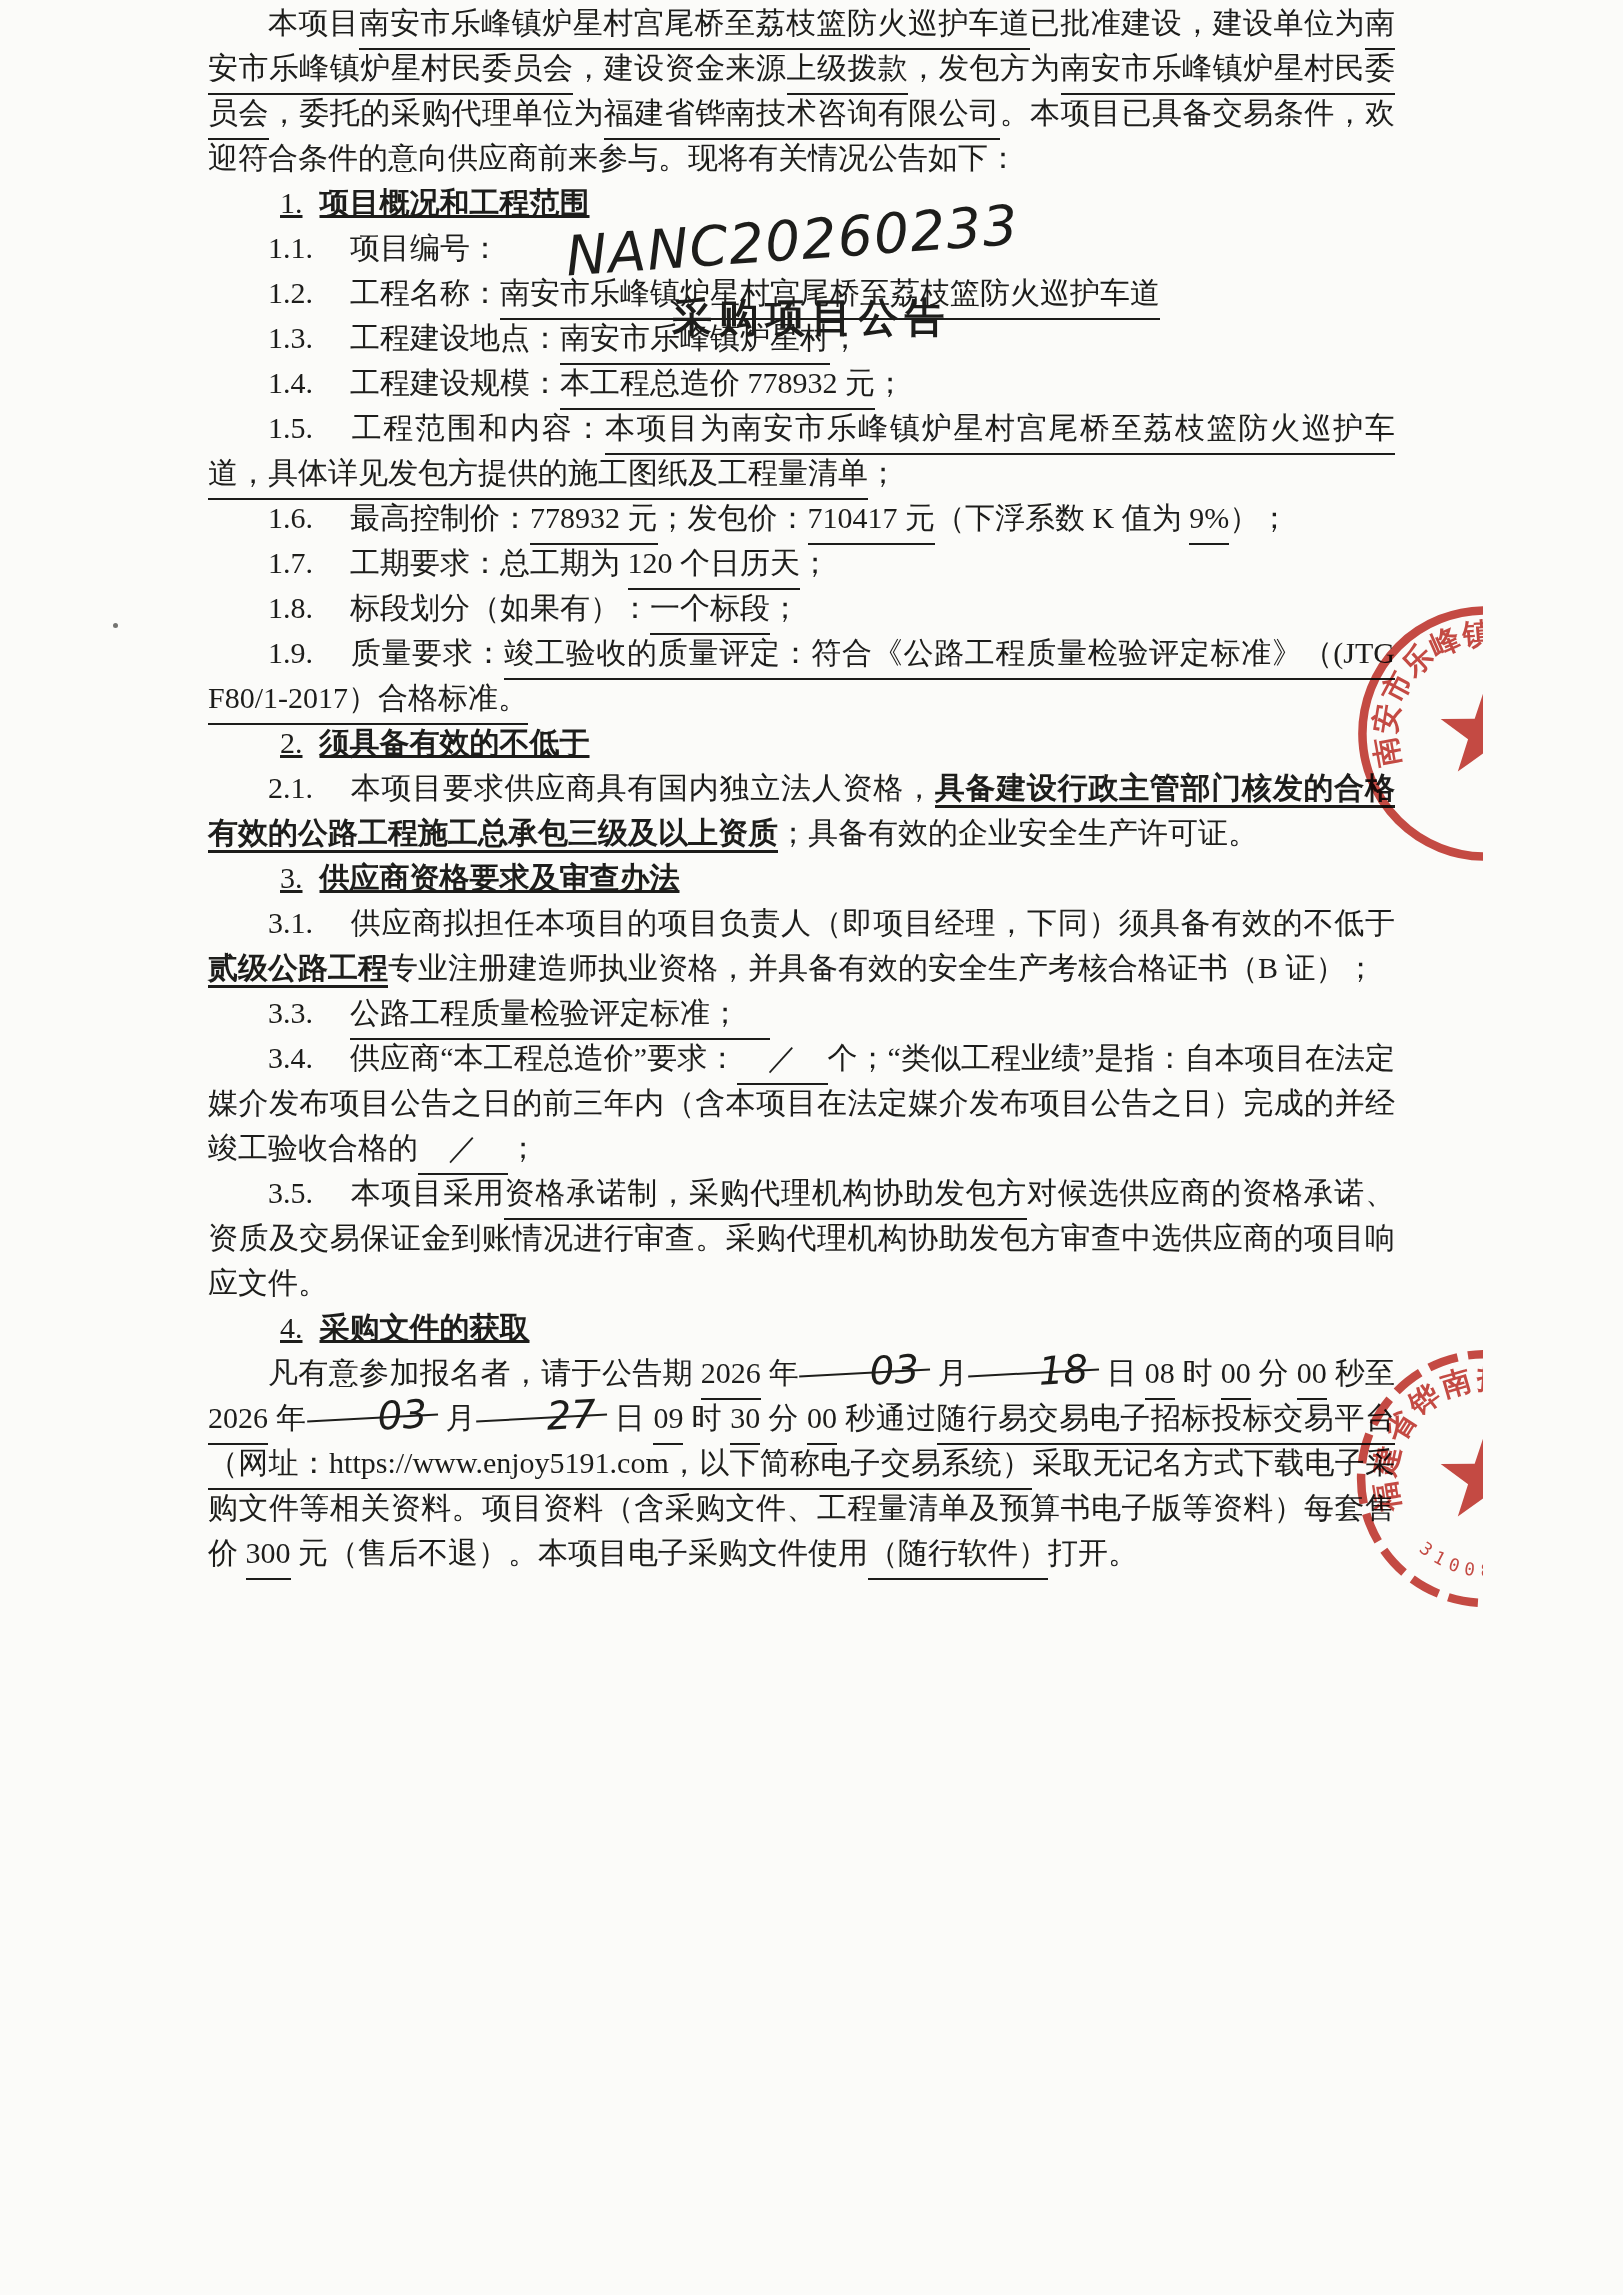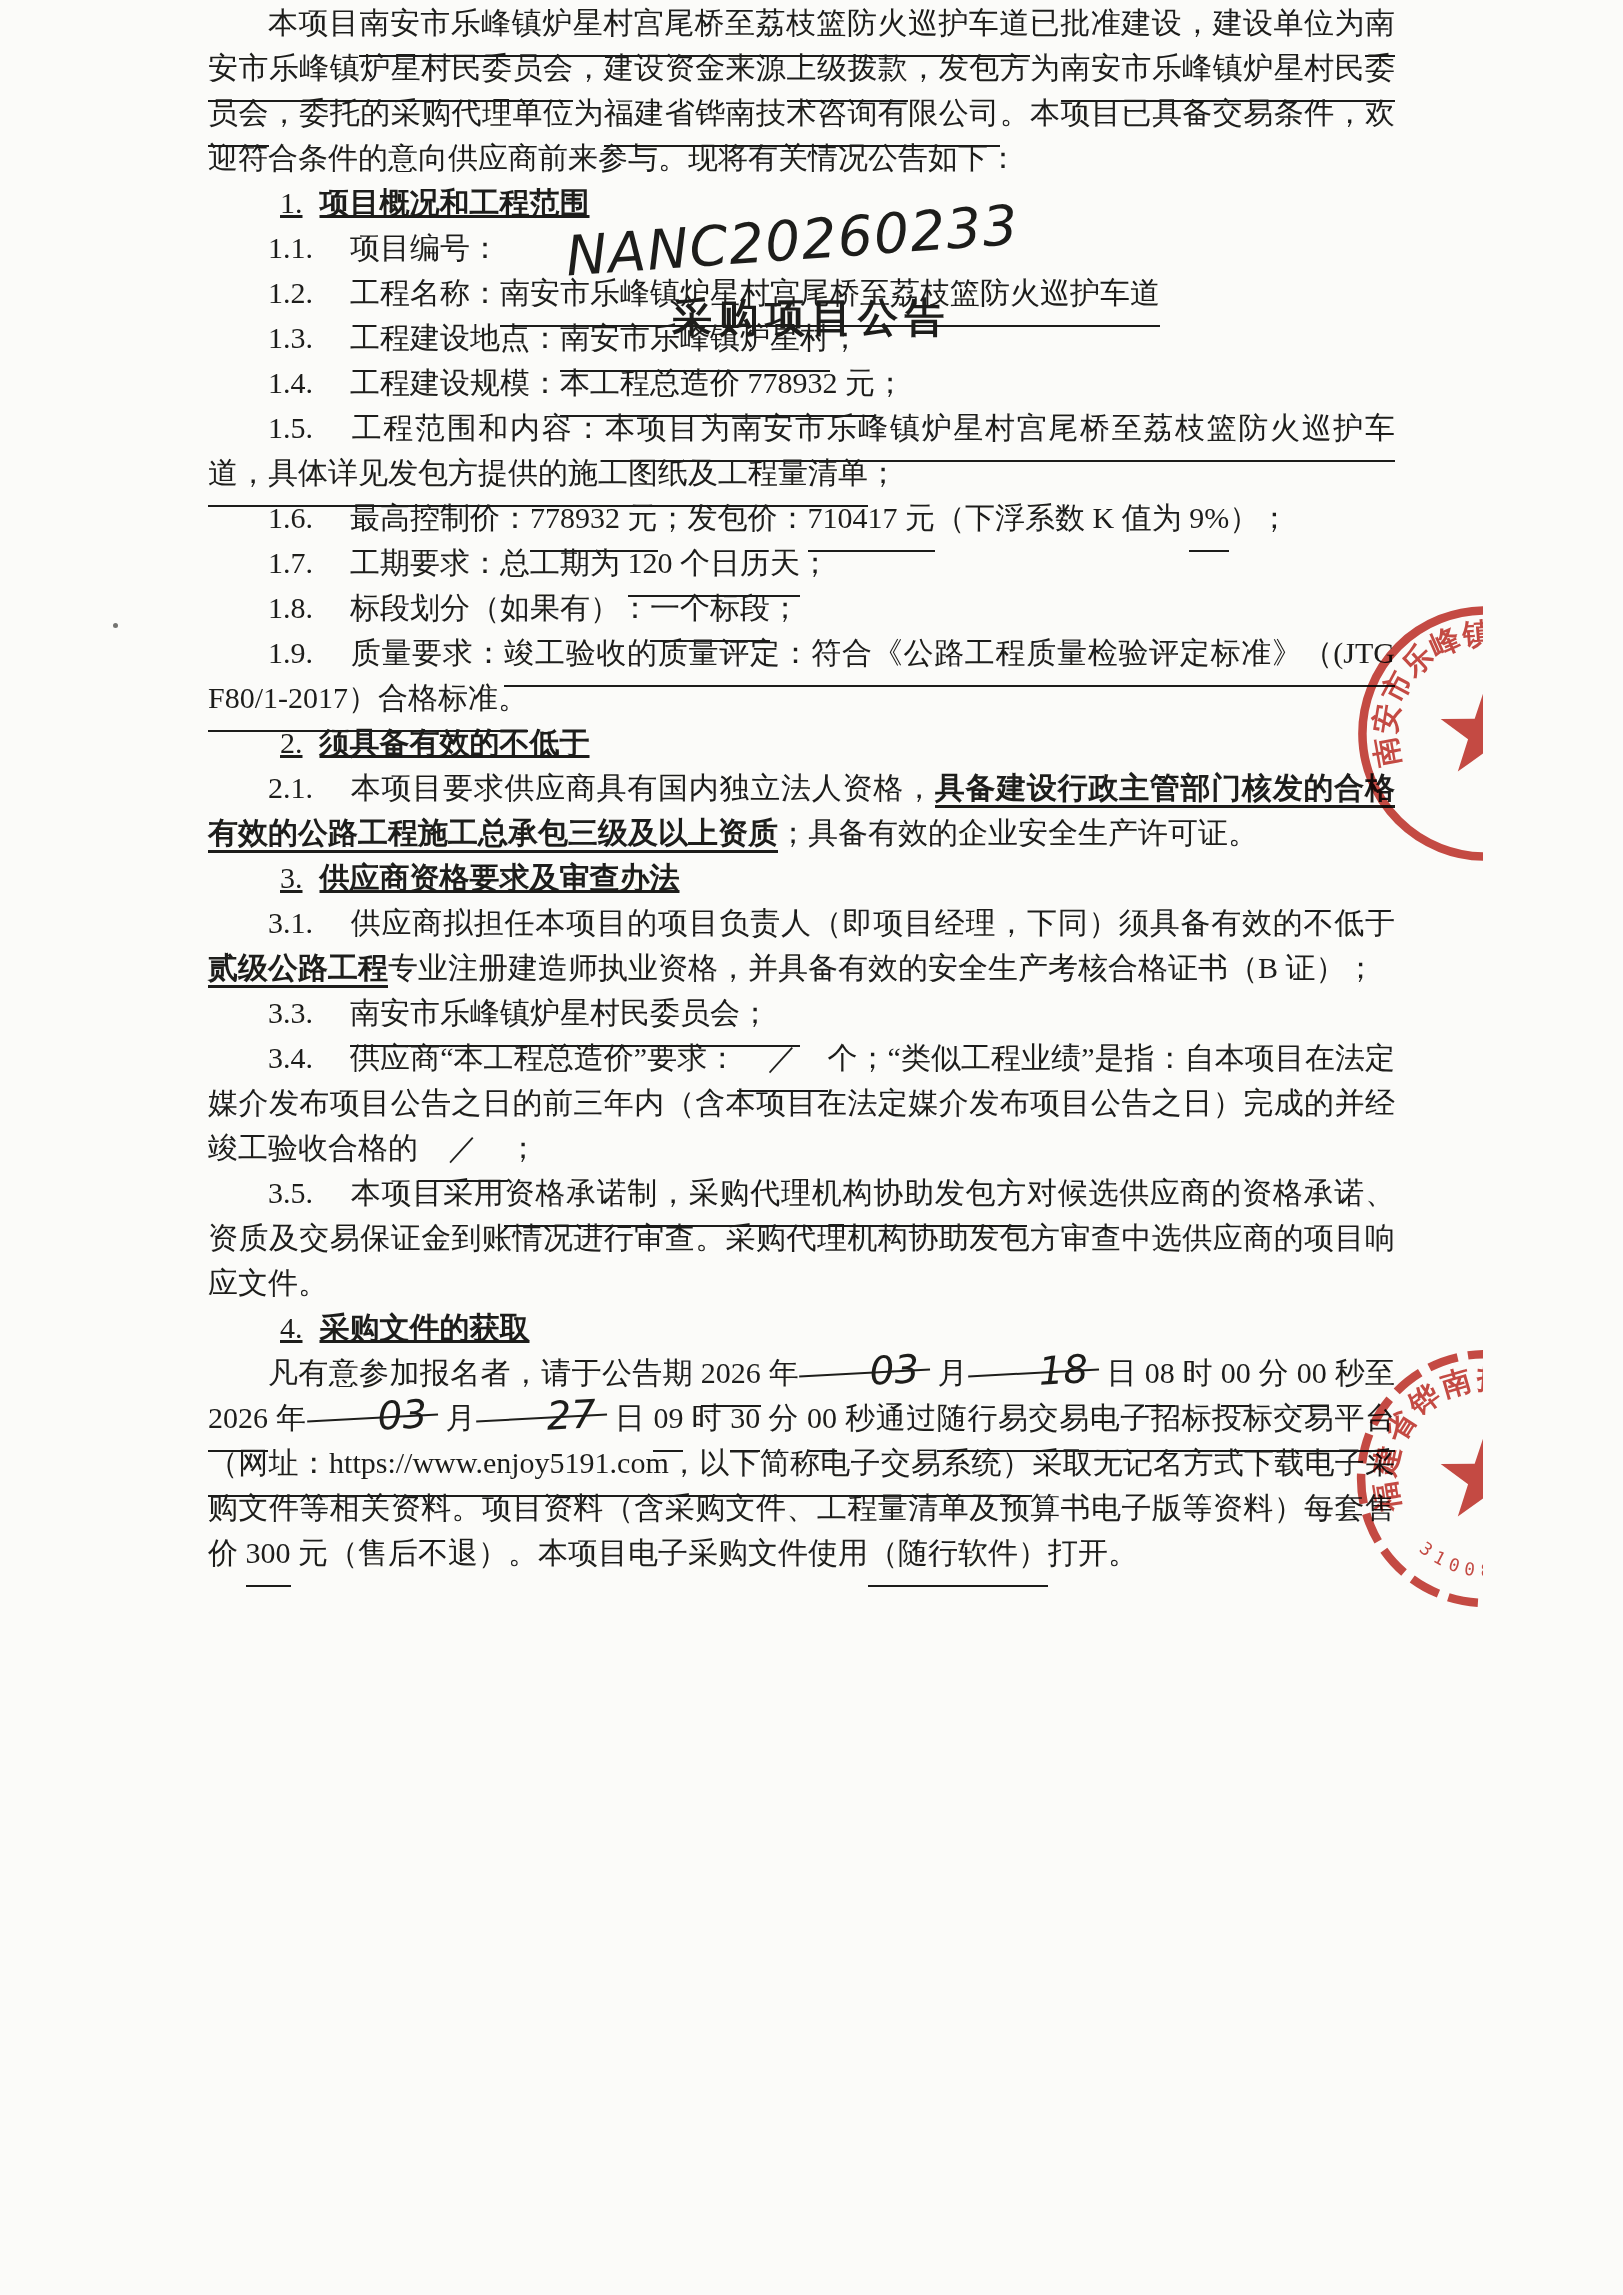--- a/index.html
+++ b/index.html
@@ -28,21 +28,21 @@
     top:0;
   }
   .para{
     margin:0;
     font-size:30px;
     line-height:45px;
     text-align:justify;
     text-indent:2em;
   }
   .para.heading{ text-indent:2.4em;text-decoration:underline; }
-  .u{ border-bottom:2.6px solid #1d1d1b; padding-bottom:16px; }
+  .u{ border-bottom:2.6px solid #1d1d1b; padding-bottom:9px; }
   .b{
     font-weight:bold;
     font-family:"Liberation Sans","DejaVu Sans",sans-serif;
   }
   .bu{
     font-weight:bold;
     font-family:"Liberation Sans","DejaVu Sans",sans-serif;
     border-bottom:3.3px solid #1d1d1b;
     padding-bottom:0.7px;
   }
@@ -94,21 +94,21 @@
       <p class="para"><span class="num">1.4.</span><span>工程建设规模：</span><span class="u">本工程总造价 778932 元</span><span>；</span></p>
       <p class="para"><span class="num">1.5.</span><span>工程范围和内容：</span><span class="u">本项目为南安市乐峰镇炉星村宫尾桥至荔枝篮防火巡护车道，具体详见发包方提供的施工图纸及工程量清单</span><span>；</span></p>
       <p class="para"><span class="num">1.6.</span><span>最高控制价：</span><span class="u">778932 元</span><span>；发包价：</span><span class="u">710417 元</span><span>（下浮系数 K 值为 </span><span class="u">9%</span><span>）；</span></p>
       <p class="para"><span class="num">1.7.</span><span>工期要求：总工期为 </span><span class="u">120 个日历天</span><span>；</span></p>
       <p class="para"><span class="num">1.8.</span><span>标段划分（如果有）：</span><span class="u">一个标段</span><span>；</span></p>
       <p class="para"><span class="num">1.9.</span><span>质量要求：</span><span class="u">竣工验收的质量评定：符合《公路工程质量检验评定标准》（(JTG F80/1-2017）合格标准。</span></p>
       <p class="para heading"><span class="numh">2.</span><span class="b">须具备有效的不低于</span></p>
       <p class="para"><span class="num">2.1.</span><span>本项目要求供应商具有国内独立法人资格，</span><span class="bu">具备建设行政主管部门核发的合格有效的公路工程施工总承包三级及以上资质</span><span>；具备有效的企业安全生产许可证。</span></p>
       <p class="para heading"><span class="numh">3.</span><span class="b">供应商资格要求及审查办法</span></p>
       <p class="para"><span class="num">3.1.</span><span>供应商拟担任本项目的项目负责人（即项目经理，下同）须具备有效的不低于</span><span class="bu">贰级公路工程</span><span>专业注册建造师执业资格，并具备有效的安全生产考核合格证书（B 证）；</span></p>
-      <p class="para"><span class="num">3.3.</span><span class="u">南安市乐峰镇炉星村民委员会；　</span></p>
+      <p class="para"><span class="num">3.3.</span><span class="u">公路工程质量检验评定标准；　</span></p>
       <p class="para"><span class="num">3.4.</span><span>供应商“本工程总造价”要求：</span><span class="u">　／　</span><span>个；“类似工程业绩”是指：自本项目在法定媒介发布项目公告之日的前三年内（含本项目在法定媒介发布项目公告之日）完成的并经竣工验收合格的</span><span class="u">　／　</span><span>；</span></p>
       <p class="para"><span class="num">3.5.</span><span>本项目采用</span><span class="u">资格承诺制，采购代理机构协助发包方</span><span>对候选供应商的资格承诺、资质及交易保证金到账情况进行审查。采购代理机构协助发包方审查中选供应商的项目响应文件。</span></p>
       <p class="para heading"><span class="numh">4.</span><span class="b">采购文件的获取</span></p>
       <p class="para"><span>凡有意参加报名者，请于公告期 </span><span class="u">2026</span><span> 年</span><span class="hand blank">03</span><span> 月</span><span class="hand blank">18</span><span> 日 </span><span class="u">08</span><span> 时 </span><span class="u">00</span><span> 分 </span><span class="u">00</span><span> 秒至 </span><span class="u">2026</span><span> 年</span><span class="hand blank">03</span><span> 月</span><span class="hand blank">27</span><span> 日 </span><span class="u">09</span><span> 时 </span><span class="u">30</span><span> 分 </span><span class="u">00</span><span> 秒通过</span><span class="u">随行易交易电子招标投标交易平台（网址：https://www.enjoy5191.com，以下简称电子交易系统）</span><span>采取无记名方式下载电子采购文件等相关资料。项目资料（含采购文件、工程量清单及预算书电子版等资料）每套售价 </span><span class="u">300</span><span> 元（售后不退）。本项目电子采购文件使用</span><span class="u">（随行软件）</span><span>打开。</span></p>
     </div>
 
   <div class="speck" style="left:113px;top:623px;"></div>
 
   <div class="stamp-clip" style="left:1276px;top:524px;">
     <svg width="419" height="419" viewBox="0 0 640 640">

